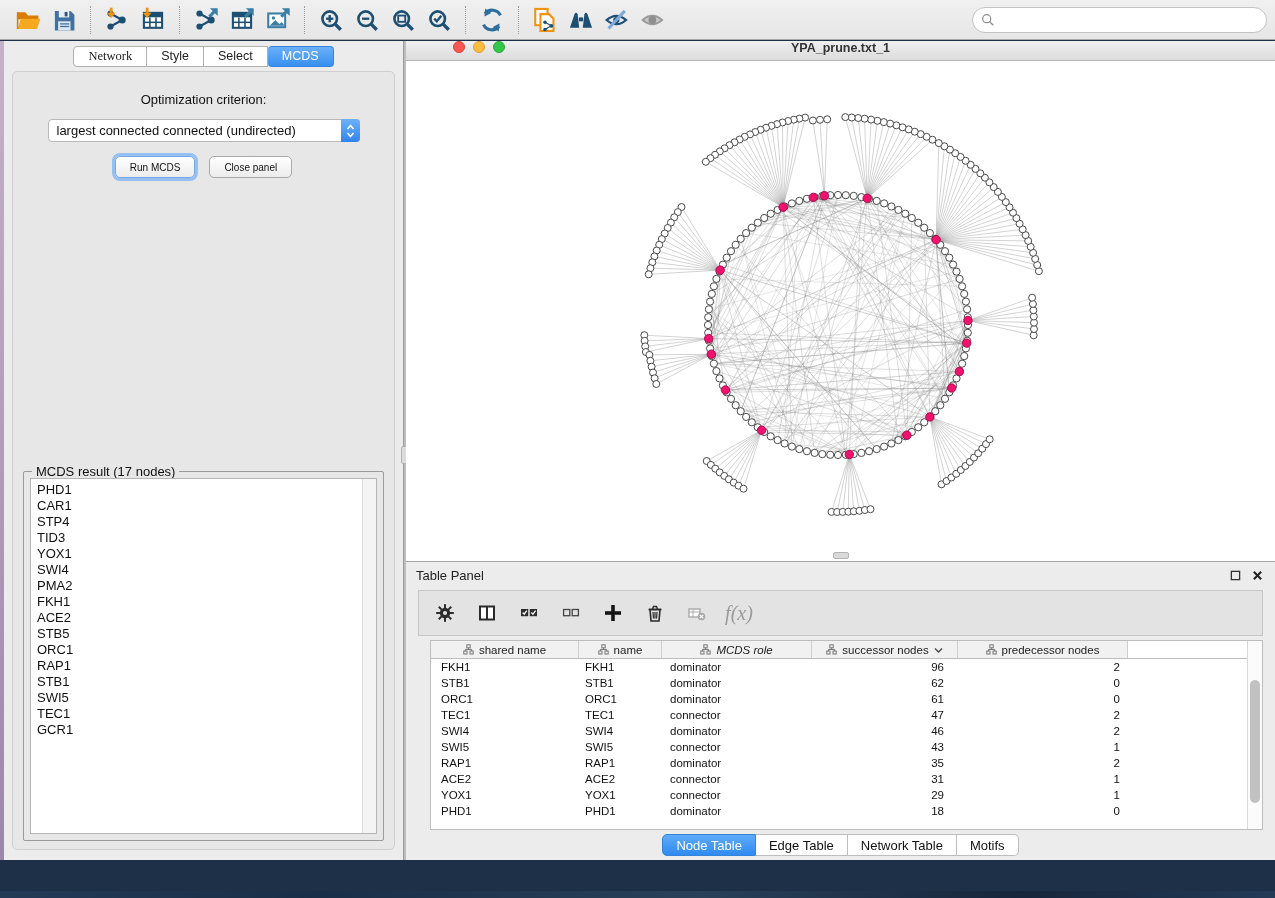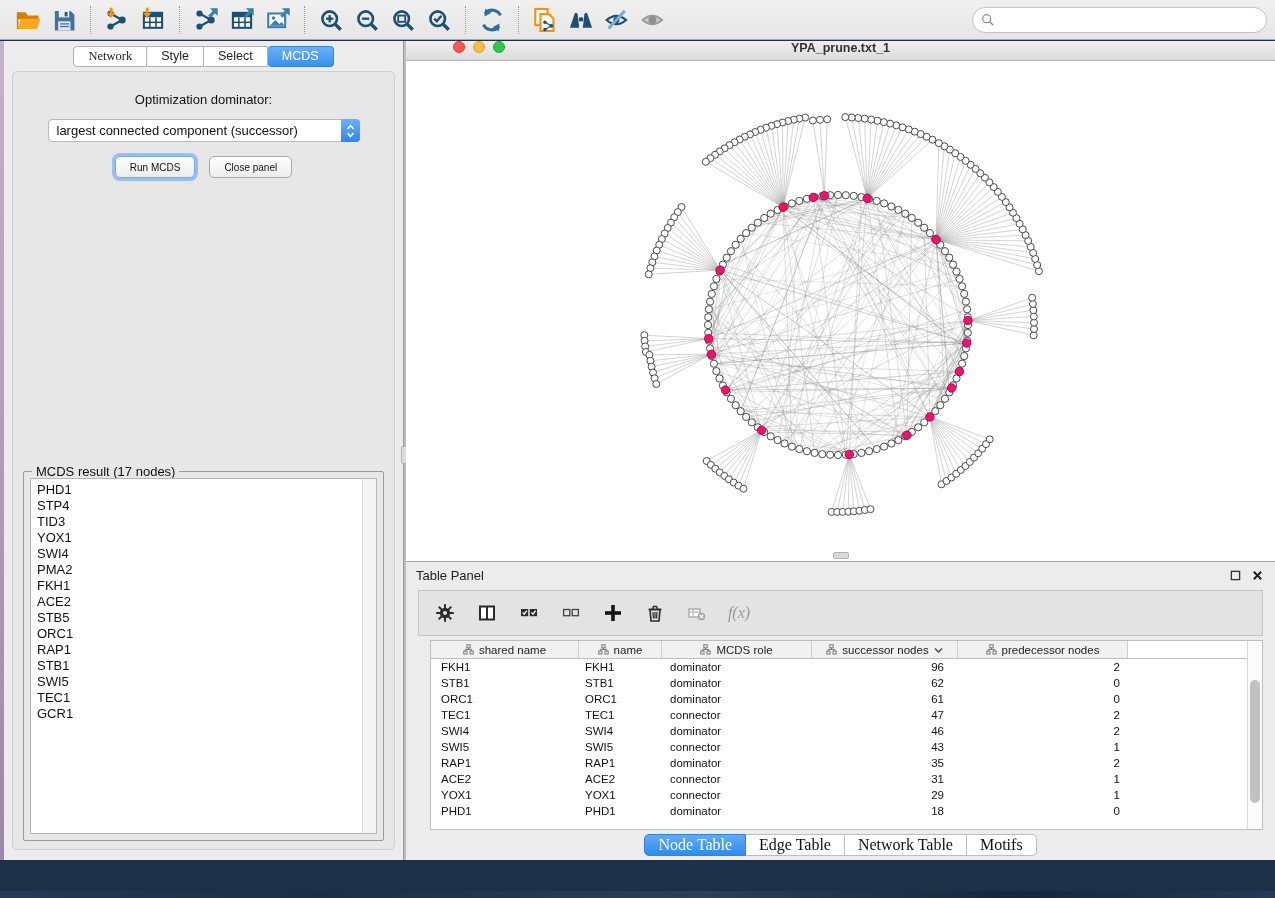--- a/index.html
+++ b/index.html
@@ -78,35 +78,35 @@
   .net-canvas { flex:1; background:#fff; position:relative; overflow:hidden; }
   .canvas-handle { position:absolute; left:50%; bottom:2px; width:16px; height:7px; margin-left:-8px;
     background:#d9d9d9; border:1px solid #b3b3b3; border-radius:2px; }
 
   
   .table-panel { flex:1; background:#ececec; display:flex; flex-direction:column; border-top:1px solid #a6a6a6; }
   .tp-toolbar { height:46px; margin:2px 12px 0 12px; background:#e3e3e3; border:1px solid #c6c6c6;
     display:flex; align-items:center; padding-left:12px; gap:14px; }
   .tp-ic { width:28px; height:28px; display:flex; align-items:center; justify-content:center; cursor:default; }
   .tp-ic svg { width:20px; height:20px; }
-  .fx { font-family:"Liberation Serif",serif; font-style:italic; font-size:16px; color:#9a9a9a; }
+  .fx { font-family:"Liberation Serif",serif; font-style:italic; font-size:20px; color:#9a9a9a; }
   .table-wrap { margin:4px 12px 0 24px; flex:1; background:#fff; border:1px solid #bdbdbd;
     position:relative; overflow:hidden; display:flex; }
   .grid { flex:1; min-width:0; }
   .hdr-row { display:flex; height:18px; border-bottom:1px solid #bdbdbd; }
   .hdr-cell { background:#f1f1f1; border-right:1px solid #cfcfcf; display:flex; align-items:center;
     justify-content:center; gap:5px; font-size:11.5px; color:#222; cursor:default; }
   .hdr-fill { flex:1; background:#fff; }
   .trow { display:flex; height:16px; }
   .tcell { font-size:11.5px; color:#111; display:flex; align-items:center; white-space:nowrap; overflow:hidden; }
   .tbl-scroll { width:15px; background:#fbfbfb; border-left:1px solid #d9d9d9; position:relative; }
   .tbl-thumb { position:absolute; left:2px; right:2px; top:39px; height:123px; background:#c1c1c1; border-radius:5px; }
   .tp-tabs-row { height:30px; display:flex; align-items:center; justify-content:center; }
-  .tp-tab { height:22px; padding:0 13px; font-size:16px; background:#fff; border:1px solid #bdbdbd;
-    border-left:none; display:flex; align-items:center; color:#111; cursor:default;font-family:Liberation Serif, serif; }
+  .tp-tab { height:22px; padding:0 13px; font-size:13px; background:#fff; border:1px solid #bdbdbd;
+    border-left:none; display:flex; align-items:center; color:#111; cursor:default; }
   .tp-tab:first-child { border-left:1px solid #bdbdbd; border-radius:5px 0 0 5px; }
   .tp-tab:last-child { border-radius:0 5px 5px 0; }
   .tp-tab.active { background:linear-gradient(#5fabf9,#2f8bf0); color:#fff; border-color:#3583d8; }
 
   
   .status-bar { position:absolute; left:0; top:860px; width:1275px; height:30px; background:#ececec;
     border-top:1px solid #bfbfbf; display:flex; align-items:center; padding:0 12px; }
   .sb-btn { height:24px; border:1px solid #b6b6b6; border-radius:4px; background:linear-gradient(#fdfdfd,#f0f0f0);
     display:flex; align-items:center; justify-content:center; padding:0 6px; cursor:default; }
   .sb-spacer { flex:1; }
@@ -298,39 +298,40 @@
     <div class="desk-left"></div>
 
     <div class="control-panel">
       <div class="tabs-row" id="cp-tabs">
           <div class="cp-tab">Network</div>
           <div class="cp-tab">Style</div>
           <div class="cp-tab">Select</div>
           <div class="cp-tab active">MCDS</div>
         </div>
       <div class="cp-content">
-        <div class="opt-label">Optimization dominator:</div>
+        <div class="opt-label">Optimization criterion:</div>
         <div class="combo">
-          <span class="combo-text">largest connected component (successor)</span>
+          <span class="combo-text">largest connected connected (undirected)</span>
           <span class="combo-cap">
             <svg viewBox="0 0 10 16">
                 <path d="M2 6 L5 2.5 L8 6" fill="none" stroke="#fff" stroke-width="1.6"></path>
                 <path d="M2 10 L5 13.5 L8 10" fill="none" stroke="#fff" stroke-width="1.6"></path>
               </svg>
           </span>
         </div>
         <div class="btn-row">
           <button class="aqua-btn focused">Run MCDS</button>
           <button class="aqua-btn">Close panel</button>
         </div>
         <div class="result-group">
           <span class="result-legend">MCDS result (17 nodes)</span>
           <div class="result-list">
             <div class="result-items" id="mcds-list">
                 <div class="result-item">PHD1</div>
+                <div class="result-item">CAR1</div>
                 <div class="result-item">STP4</div>
                 <div class="result-item">TID3</div>
                 <div class="result-item">YOX1</div>
                 <div class="result-item">SWI4</div>
                 <div class="result-item">PMA2</div>
                 <div class="result-item">FKH1</div>
                 <div class="result-item">ACE2</div>
                 <div class="result-item">STB5</div>
                 <div class="result-item">ORC1</div>
                 <div class="result-item">RAP1</div>
@@ -1053,21 +1054,21 @@
                 </div>
                 <div class="hdr-cell" style="width: 83px;">
                   <svg width="11" height="11" viewBox="0 0 11 11">
                     <rect x="3.8" y="0.8" width="3.4" height="3" fill="none" stroke="#777"></rect>
                     <rect x="0.8" y="7" width="3.2" height="3" fill="none" stroke="#777"></rect>
                     <rect x="7" y="7" width="3.2" height="3" fill="none" stroke="#777"></rect>
                     <path d="M5.5 3.8 V5.4 M2.4 7 V5.4 H8.6 V7" fill="none" stroke="#777"></path>
                   </svg>
                   <span>name</span>
                 </div>
-                <div class="hdr-cell" style="width: 150px;">
+                <div class="hdr-cell" style="width: 150px; font-style: italic;">
                   <svg width="11" height="11" viewBox="0 0 11 11">
                     <rect x="3.8" y="0.8" width="3.4" height="3" fill="none" stroke="#777"></rect>
                     <rect x="0.8" y="7" width="3.2" height="3" fill="none" stroke="#777"></rect>
                     <rect x="7" y="7" width="3.2" height="3" fill="none" stroke="#777"></rect>
                     <path d="M5.5 3.8 V5.4 M2.4 7 V5.4 H8.6 V7" fill="none" stroke="#777"></path>
                   </svg>
                   <span>MCDS role</span>
                 </div>
                 <div class="hdr-cell" style="width: 146px;">
                   <svg width="11" height="11" viewBox="0 0 11 11">

